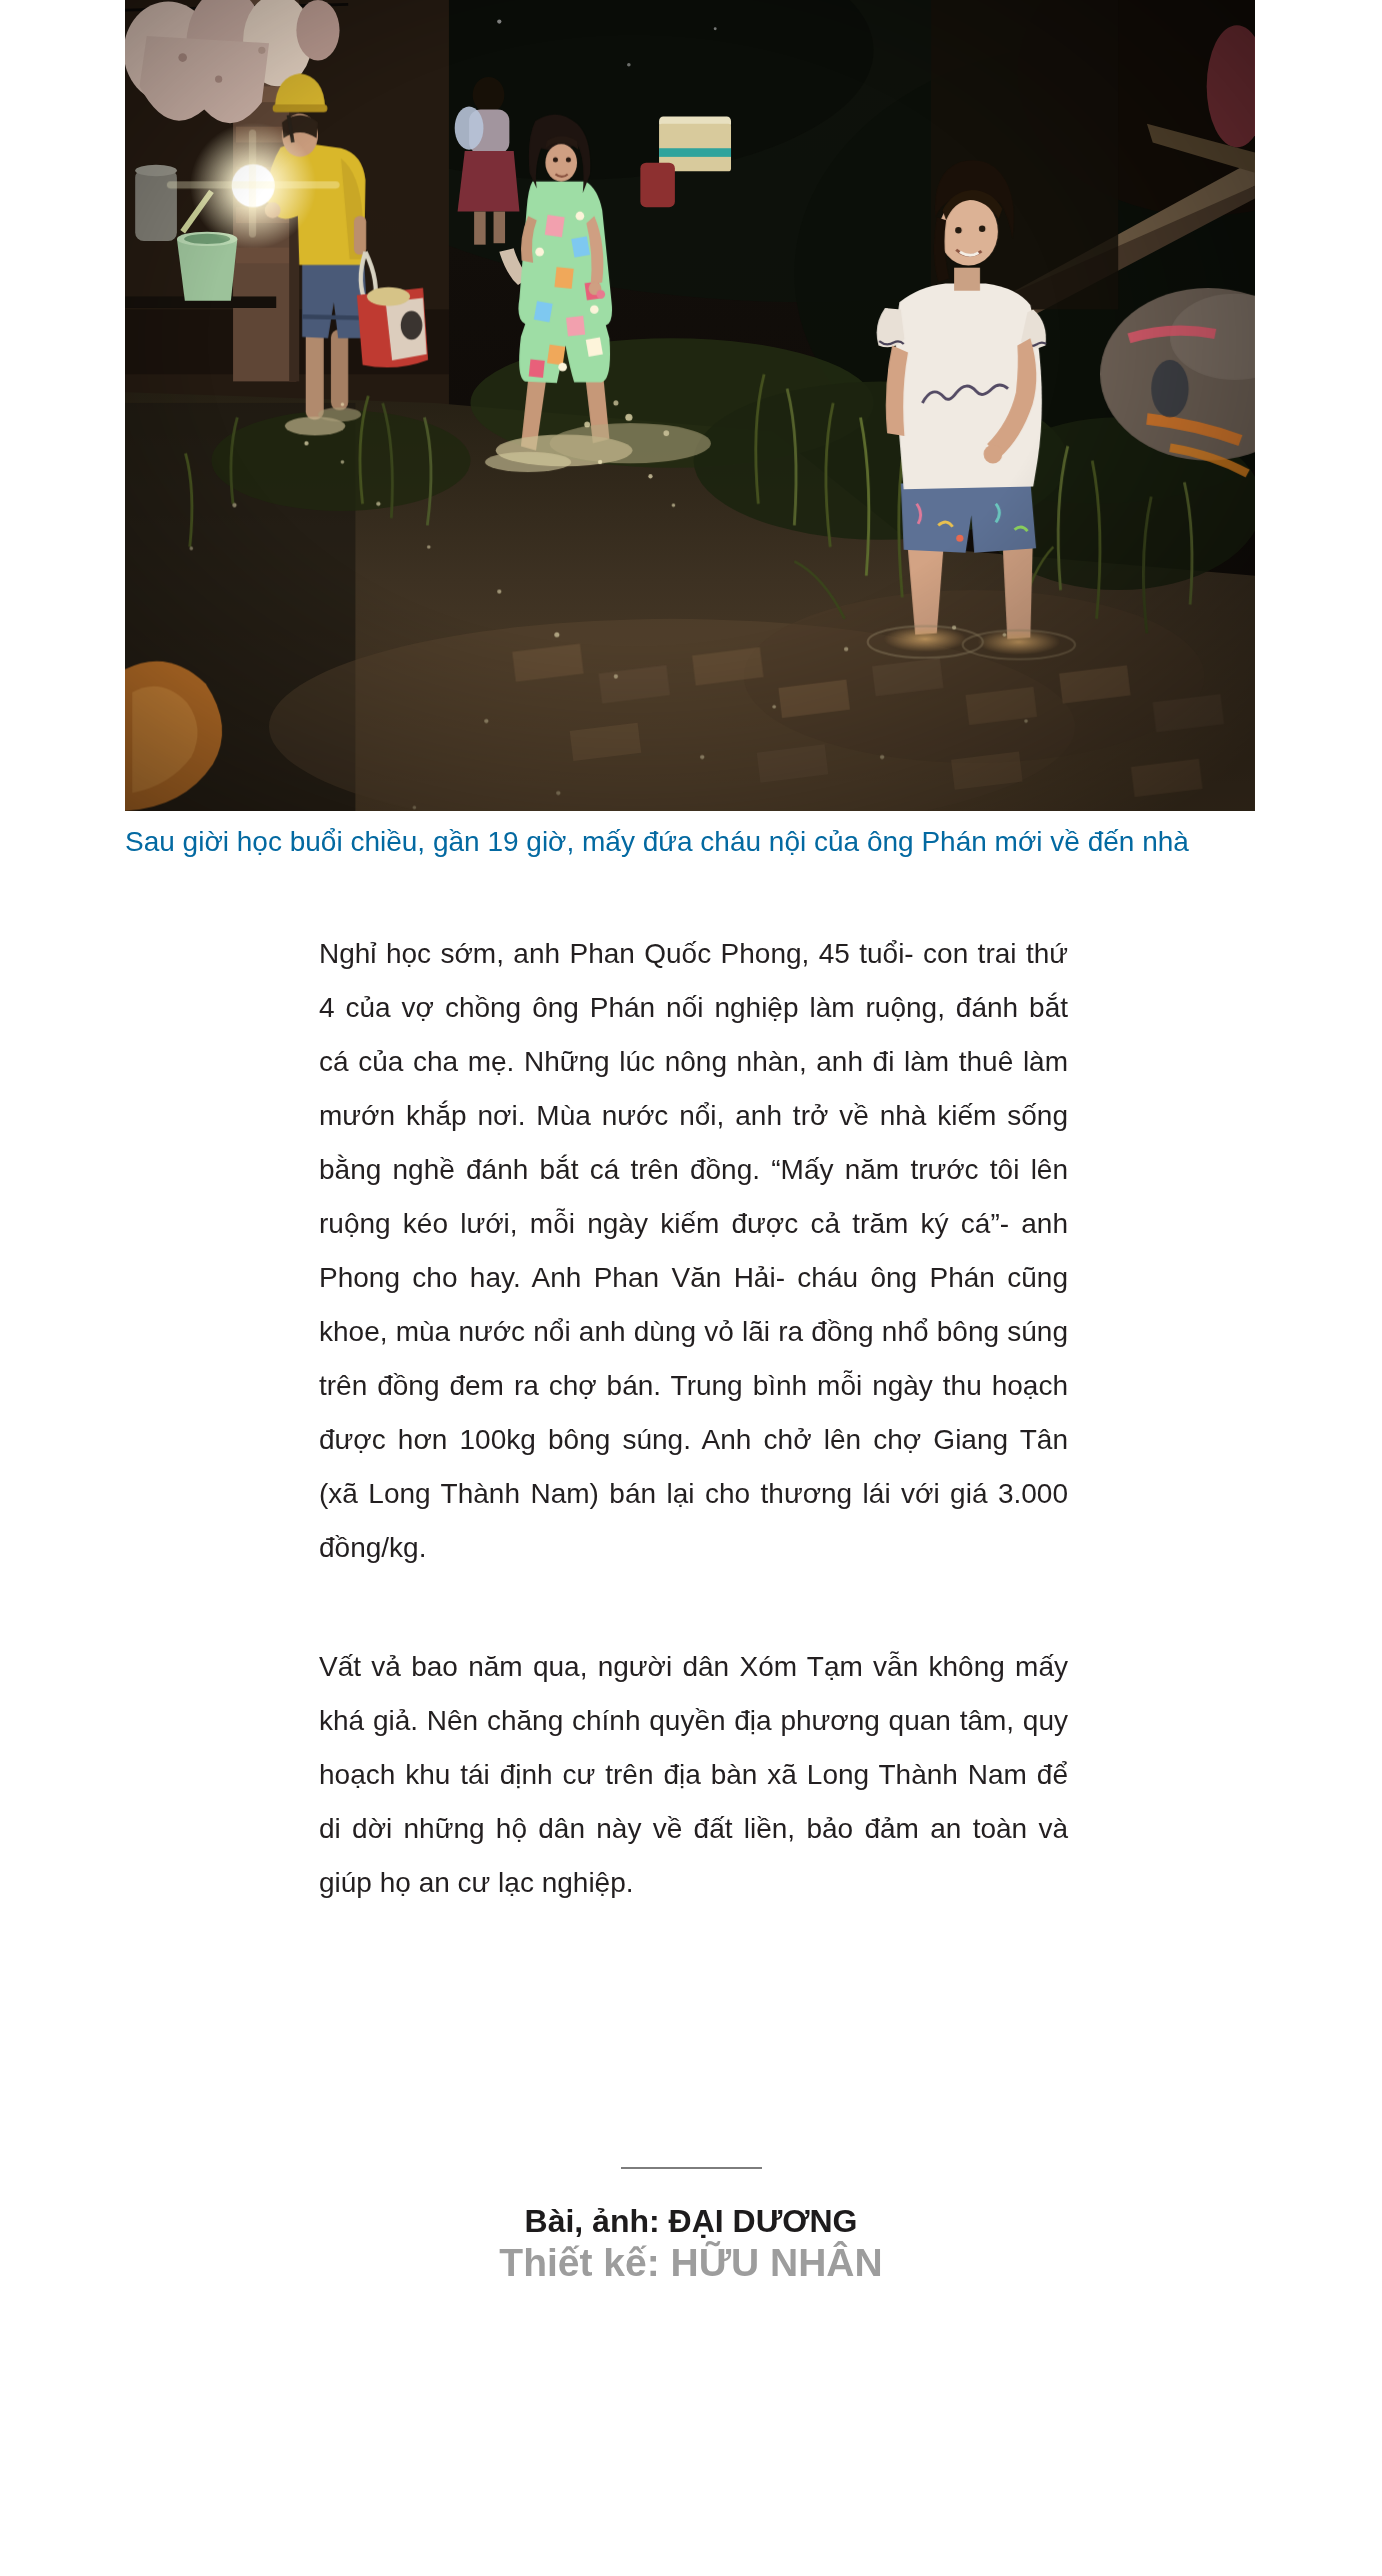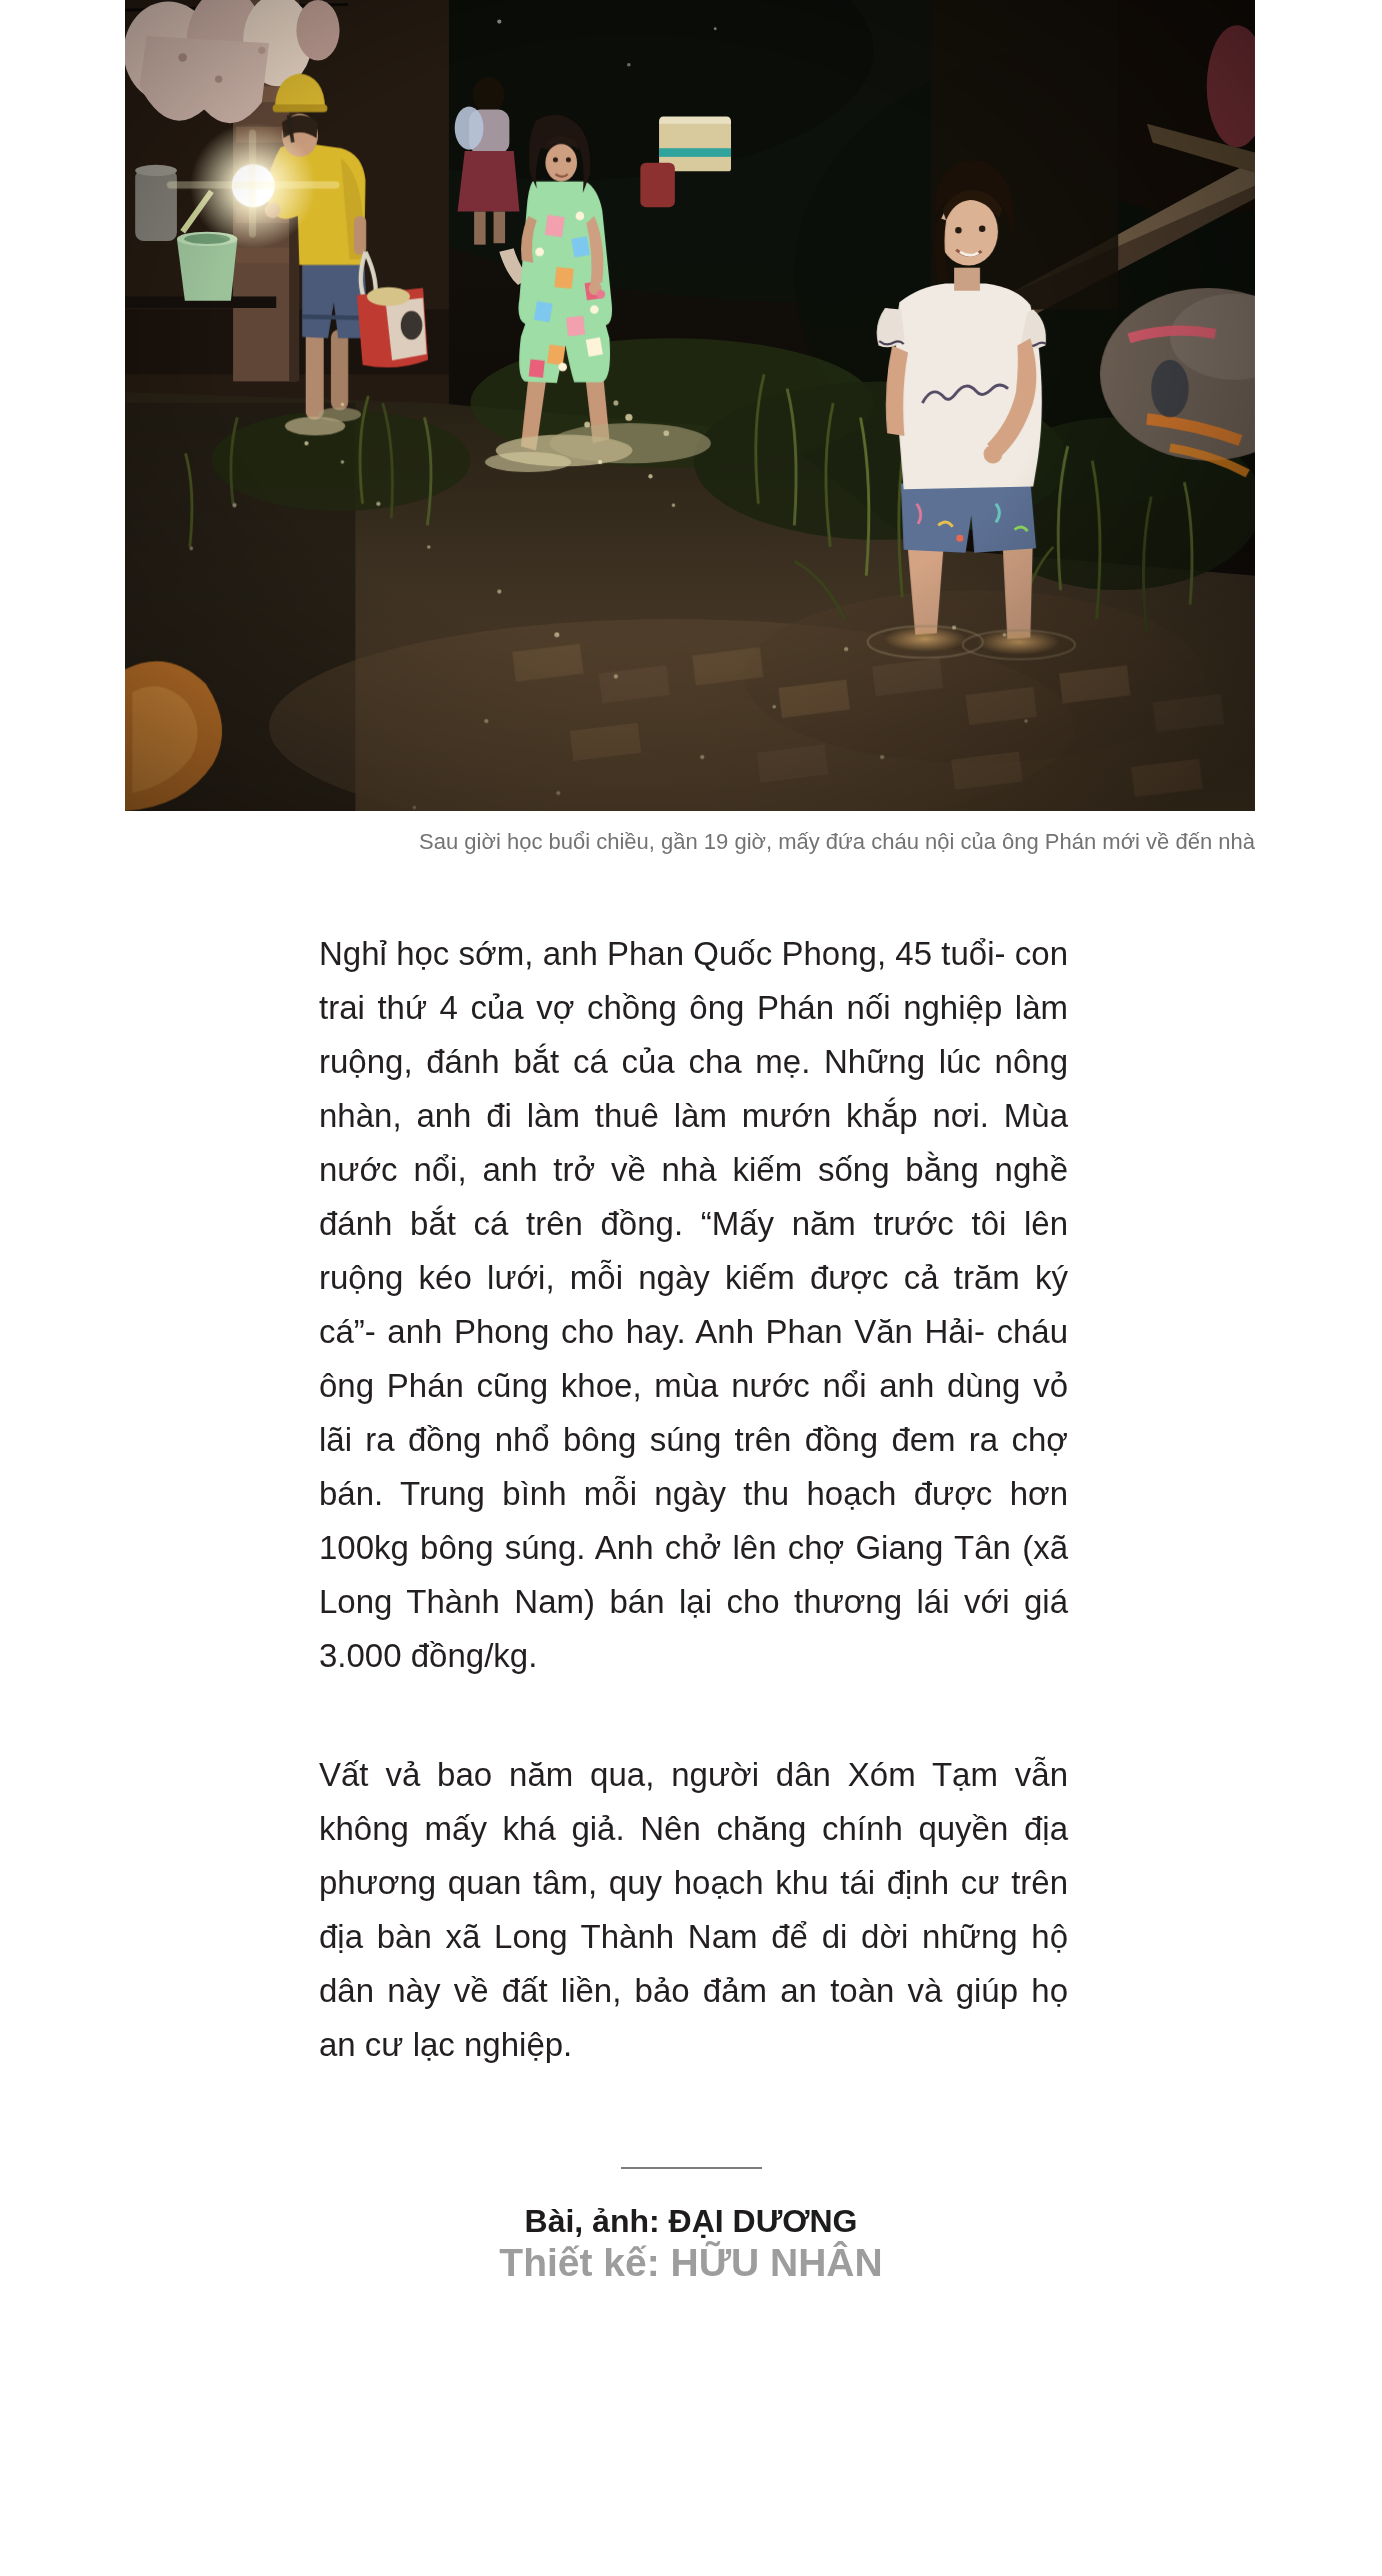--- a/index.html
+++ b/index.html
@@ -1,22 +1,22 @@
 <!DOCTYPE html>
 <html style="font-size:11.5px"><head>
 <meta charset="utf-8">
 <style>
   html,body{margin:0;padding:0;background:#ffffff;}
   .page{position:relative;width:1382px;height:2576px;background:#ffffff;overflow:hidden;
         font-family:"Liberation Sans",sans-serif;}
   .photo-figure{position:absolute;left:125px;top:0;width:1130px;margin:0;padding:0;}
   .photo-svg{display:block;width:1130px;height:811px;background:#120e0a;}
-  .photo-caption{margin:16px 0 0 0;padding:0;font-size:22px;line-height:30px;color:#737373;text-align:right;}
+  .photo-caption{margin:16px 0 0 0;padding:0;font-size:28px;line-height:30px;color:#0369a1;text-align:left;}
   .article{position:absolute;left:319px;top:927px;width:749px;
-           font-size:33px;line-height:54px;color:#231f20;text-align:justify;}
+           font-size:28px;line-height:54px;color:#231f20;text-align:justify;}
   .article p{margin:0;padding:0;}
   .article p + p{margin-top:65px;}
   .credits{position:absolute;left:0;top:2167px;width:1382px;text-align:center;}
   .divider{width:141px;height:2.2px;margin:0 auto;background:#7d7d7d;}
   .credit-author{margin:32px 0 0 0;font-size:32px;line-height:41px;font-weight:bold;color:#1d1b1c;}
   .credit-designer{margin:0;font-size:39px;line-height:41px;font-weight:bold;color:#9d9d9d;}
 </style>
 </head>
 <body>
 

